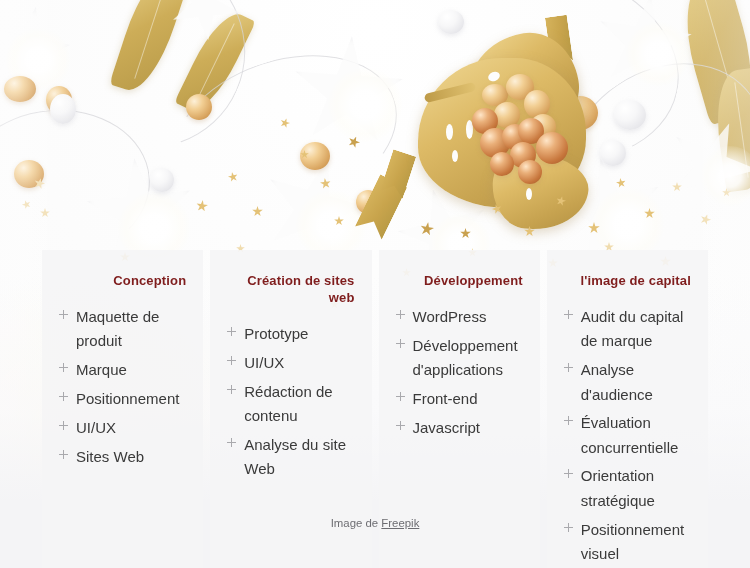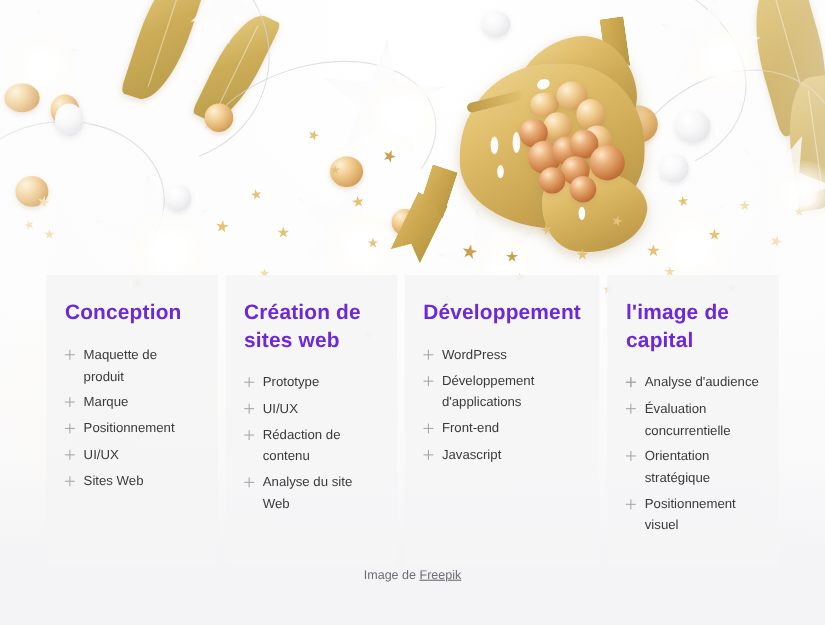--- a/index.html
+++ b/index.html
@@ -159,33 +159,34 @@
 
   .card {
     flex: 1 1 0;
     background: rgba(245,245,246,0.88);
     padding: 22px 17px 22px 17px;
     min-height: 243px;
   }
   .card-1 { background: rgba(245,245,246,0.86); }
 
   .card h3 {
-    font-size: 19px;
+    font-size: 13px;
     font-weight: bold;
-    color: #6d28d9;
+    color: #7f1d1d;
     line-height: 1.32;
     letter-spacing: .15px;
     margin-bottom: 16px;
+    text-align: right;
   }
 
   .card ul { list-style: none; }
 
   .card li {
     position: relative;
-    font-size: 12px;
+    font-size: 15px;
     color: #3a3a3a;
     line-height: 1.62;
     padding-left: 17px;
     margin-bottom: 4.5px;
   }
 
   .plus-icon {
     position: absolute;
     left: 0;
     top: 5px;
@@ -371,21 +372,21 @@
         <li><span class="plus-icon"></span><span>WordPress</span></li>
         <li><span class="plus-icon"></span><span>Développement d'applications</span></li>
         <li><span class="plus-icon"></span><span>Front-end</span></li>
         <li><span class="plus-icon"></span><span>Javascript</span></li>
       </ul>
     </div>
 
     <div class="card">
       <h3>l'image de capital</h3>
       <ul>
-        <li><span class="plus-icon"></span></li>
+        <li><span class="plus-icon"></span><span>Audit du capital de marque</span></li>
         <li><span class="plus-icon"></span><span>Analyse d'audience</span></li>
         <li><span class="plus-icon"></span><span>Évaluation concurrentielle</span></li>
         <li><span class="plus-icon"></span><span>Orientation stratégique</span></li>
         <li><span class="plus-icon"></span><span>Positionnement visuel</span></li>
       </ul>
     </div>
 
   </div>
 
   <div class="credit">

